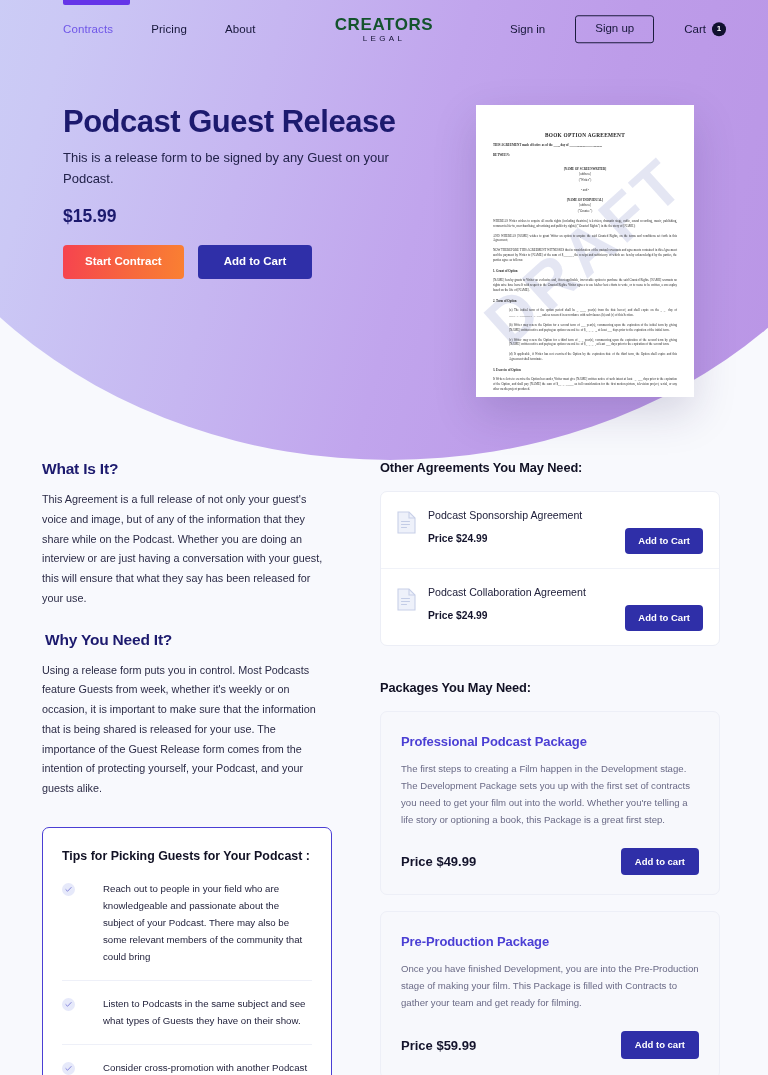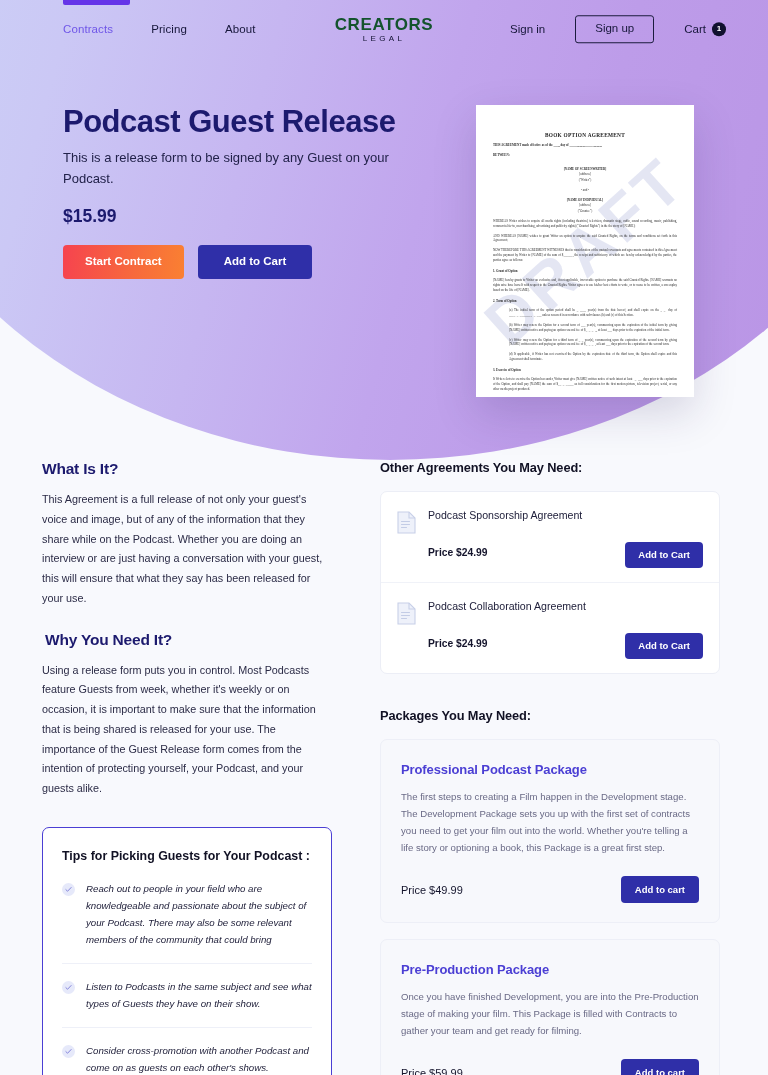--- a/index.html
+++ b/index.html
@@ -192,23 +192,22 @@
     border:1.6px solid #4b3fd4;
     border-radius:7px;
     background:#fff;
     padding:20px 19px 18px 19px;
   }
   .tips-title {
     font-size:12.4px; font-weight:bold; color:#111124;
     line-height:1.45;
   }
   .tip-row {
-    display:flex; gap:11px; padding:15px 0 14px 0;
+    display:flex; gap:28px; padding:15px 0 14px 0;
     border-bottom:1px solid #eef0f8;
-    font-style:italic;
   }
   .tip-row:first-of-type { padding-top:17px; }
   .tip-row:last-of-type { border-bottom:none; padding-bottom:4px; }
   .tip-check {
     flex:none; width:13px; height:13px; border-radius:50%;
     background:#e6e9fa; margin-top:2px;
     display:flex; align-items:center; justify-content:center;
   }
   .tip-check svg { width:7px; height:7px; }
   .tip-text { font-size:9.7px; color:#23233d; line-height:1.75; }
@@ -228,21 +227,21 @@
   .agr-row {
     display:flex; align-items:flex-start;
     padding:17px 16px 24px 16px;
     position:relative;
     border-bottom:1px solid #f0f2f8;
   }
   .agr-row:last-child { border-bottom:none; }
   .agr-icon { flex:none; width:19px; height:23px; margin-right:12px; margin-top:2px; }
   .agr-body { flex:1; }
   .agr-name { font-size:10.6px; color:#21213c; line-height:1.3; }
-  .agr-price { margin-top:24px; font-size:10.3px; font-weight:bold; color:#14142c; }
+  .agr-price { margin-top:10px; font-size:10.3px; font-weight:bold; color:#14142c; }
   .agr-btn {
     position:absolute; right:16px; bottom:14px;
     background:#2f2fa8; color:#fff; border:none;
     font-size:9.5px; font-weight:bold;
     padding:8px 13px; border-radius:4px; cursor:pointer;
     line-height:1;
   }
 
   .pkg-section { margin-top:34px; }
   .pkg-card {
@@ -256,21 +255,21 @@
     font-size:13px; font-weight:bold; color:#4b3fd4;
     letter-spacing:-.1px;
   }
   .pkg-desc {
     margin-top:11px; font-size:9.6px; color:#6a6a86; line-height:1.78;
   }
   .pkg-foot {
     margin-top:20px; display:flex; align-items:center;
     justify-content:space-between;
   }
-  .pkg-price { font-size:11px; font-weight:normal; color:#14142c; }
+  .pkg-price { font-size:13px; font-weight:bold; color:#14142c; }
   .pkg-btn {
     background:#2f2fa8; color:#fff; border:none;
     font-size:9.5px; font-weight:bold;
     padding:9px 14px; border-radius:4px; cursor:pointer;
     line-height:1;
   }
 </style>
 </head>
 <body>
 

